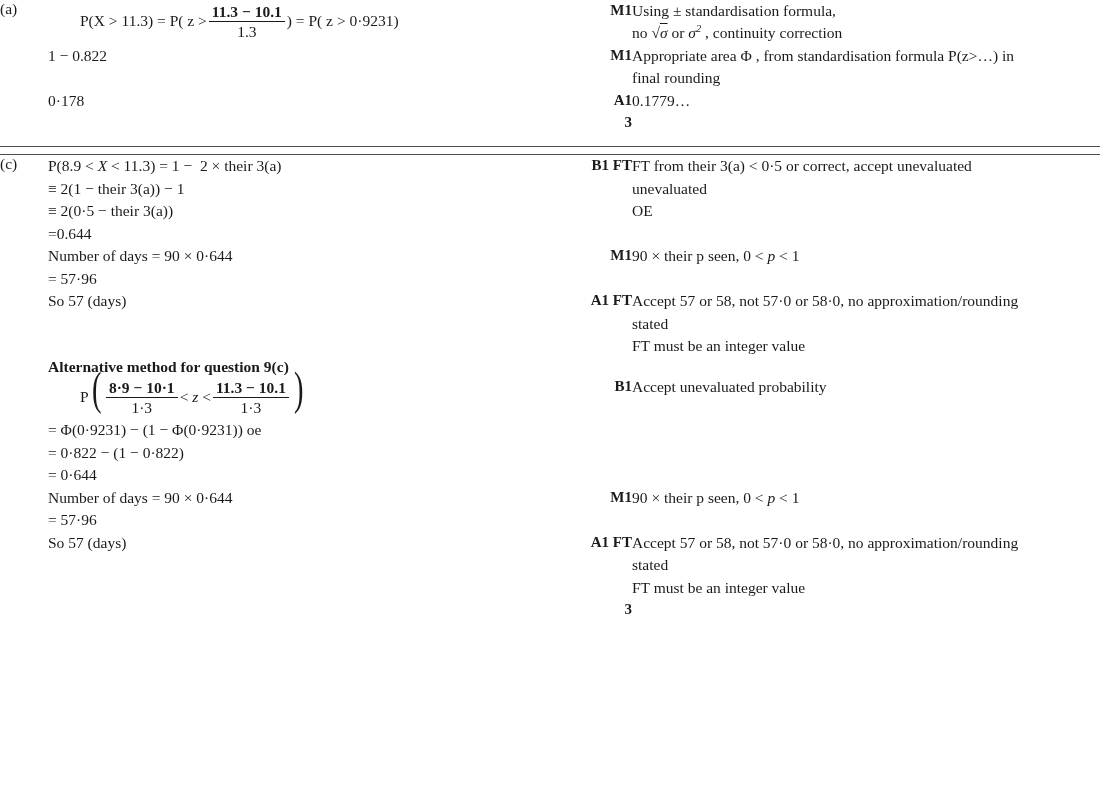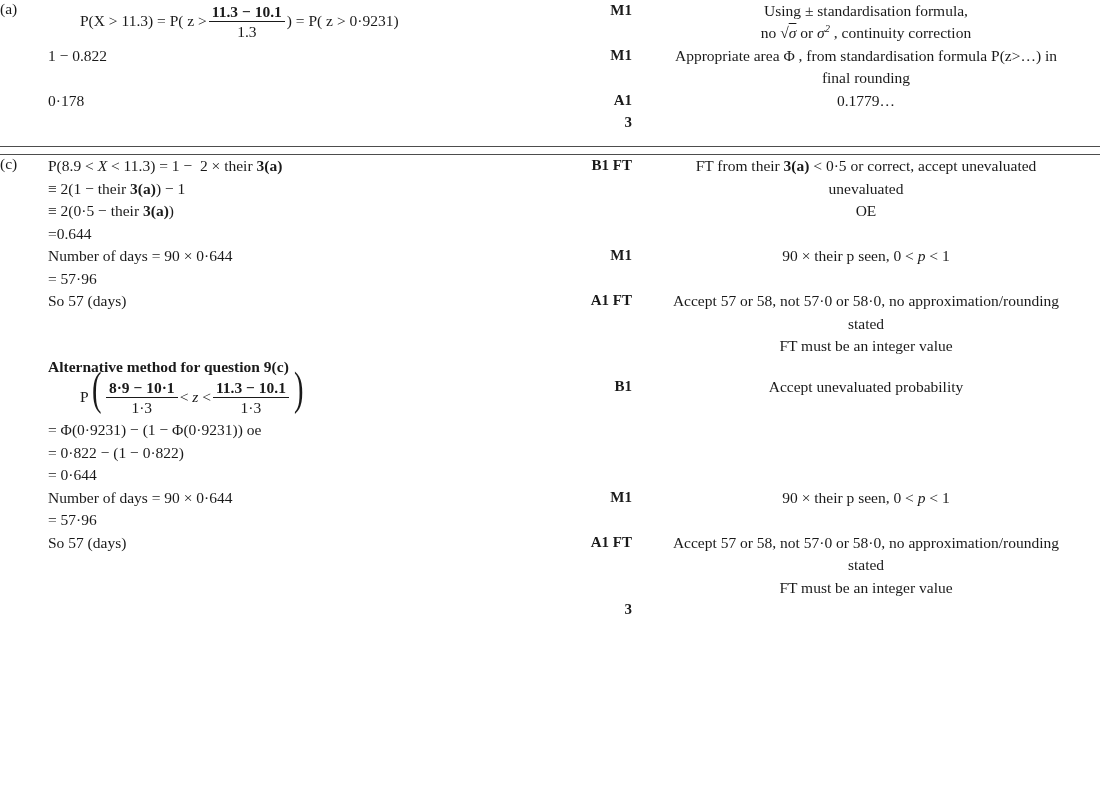--- a/index.html
+++ b/index.html
@@ -28,21 +28,21 @@
 
   .scheme td {
     vertical-align: top;
     padding: 0;
     border: 0;
   }
 
   
   .pad-work { padding: 9px 10px 10px 14px; }
   .pad-mark { padding: 9px 9px 10px 6px; text-align: right; }
-  .pad-note { padding: 9px 10px 10px 9px; text-align: center; }
+  .pad-note { padding: 9px 10px 10px 9px; }
   .pad-label { padding: 8px 4px 4px 6px; }
 
   
   .bt  { border-top: 1.6px solid #4d4d4d; }
   .bb  { border-bottom: 1.6px solid #4d4d4d; }
   .bl  { border-left: 1.6px solid #4d4d4d; }
   .br  { border-right: 1.6px solid #4d4d4d; }
   tr.sep-row > td { height: 7px; padding: 0; }
   .sep-band {
     height: 7px;
@@ -59,21 +59,21 @@
     font-size: 15px;
     font-weight: bold;
     line-height: 1.45;
     white-space: nowrap;
   }
   .label {
     font-size: 15.5px;
   }
   .line { white-space: nowrap; }
   .it { }
-  .bd { font-weight: bold; margin-top: 10px; }
+  .bd { font-weight: normal; margin-top: 10px; }
   .var { font-style: italic; }
   .althdr {
     font-size: 15.5px;
     font-weight: bold;
     padding: 12px 10px 11px 14px;
   }
 
   
   .frac {
     display: inline-block;

